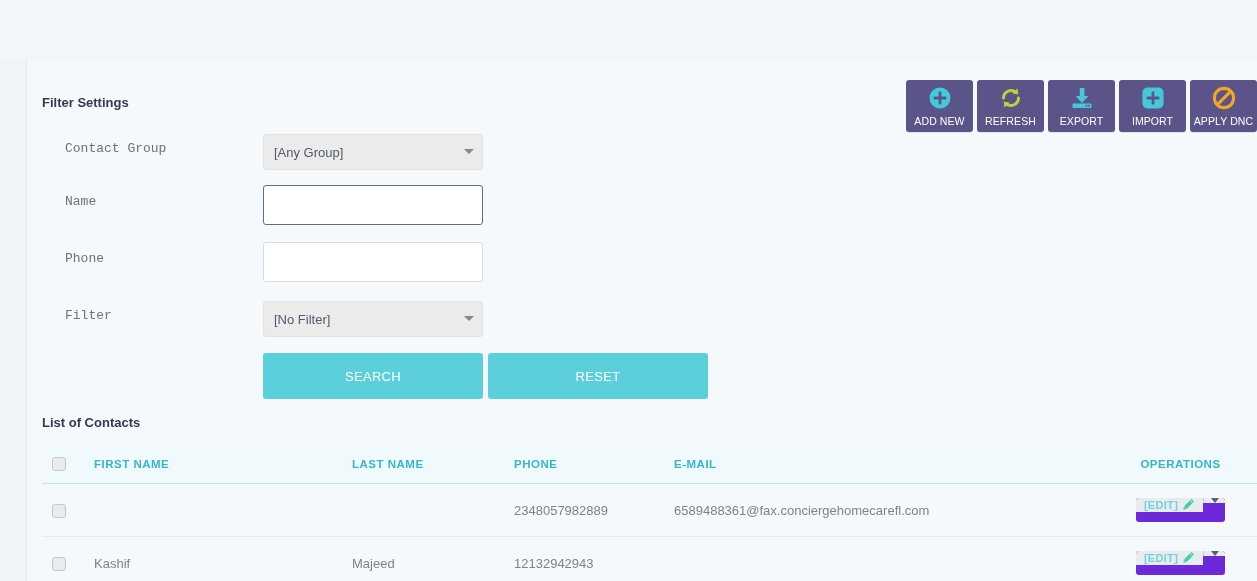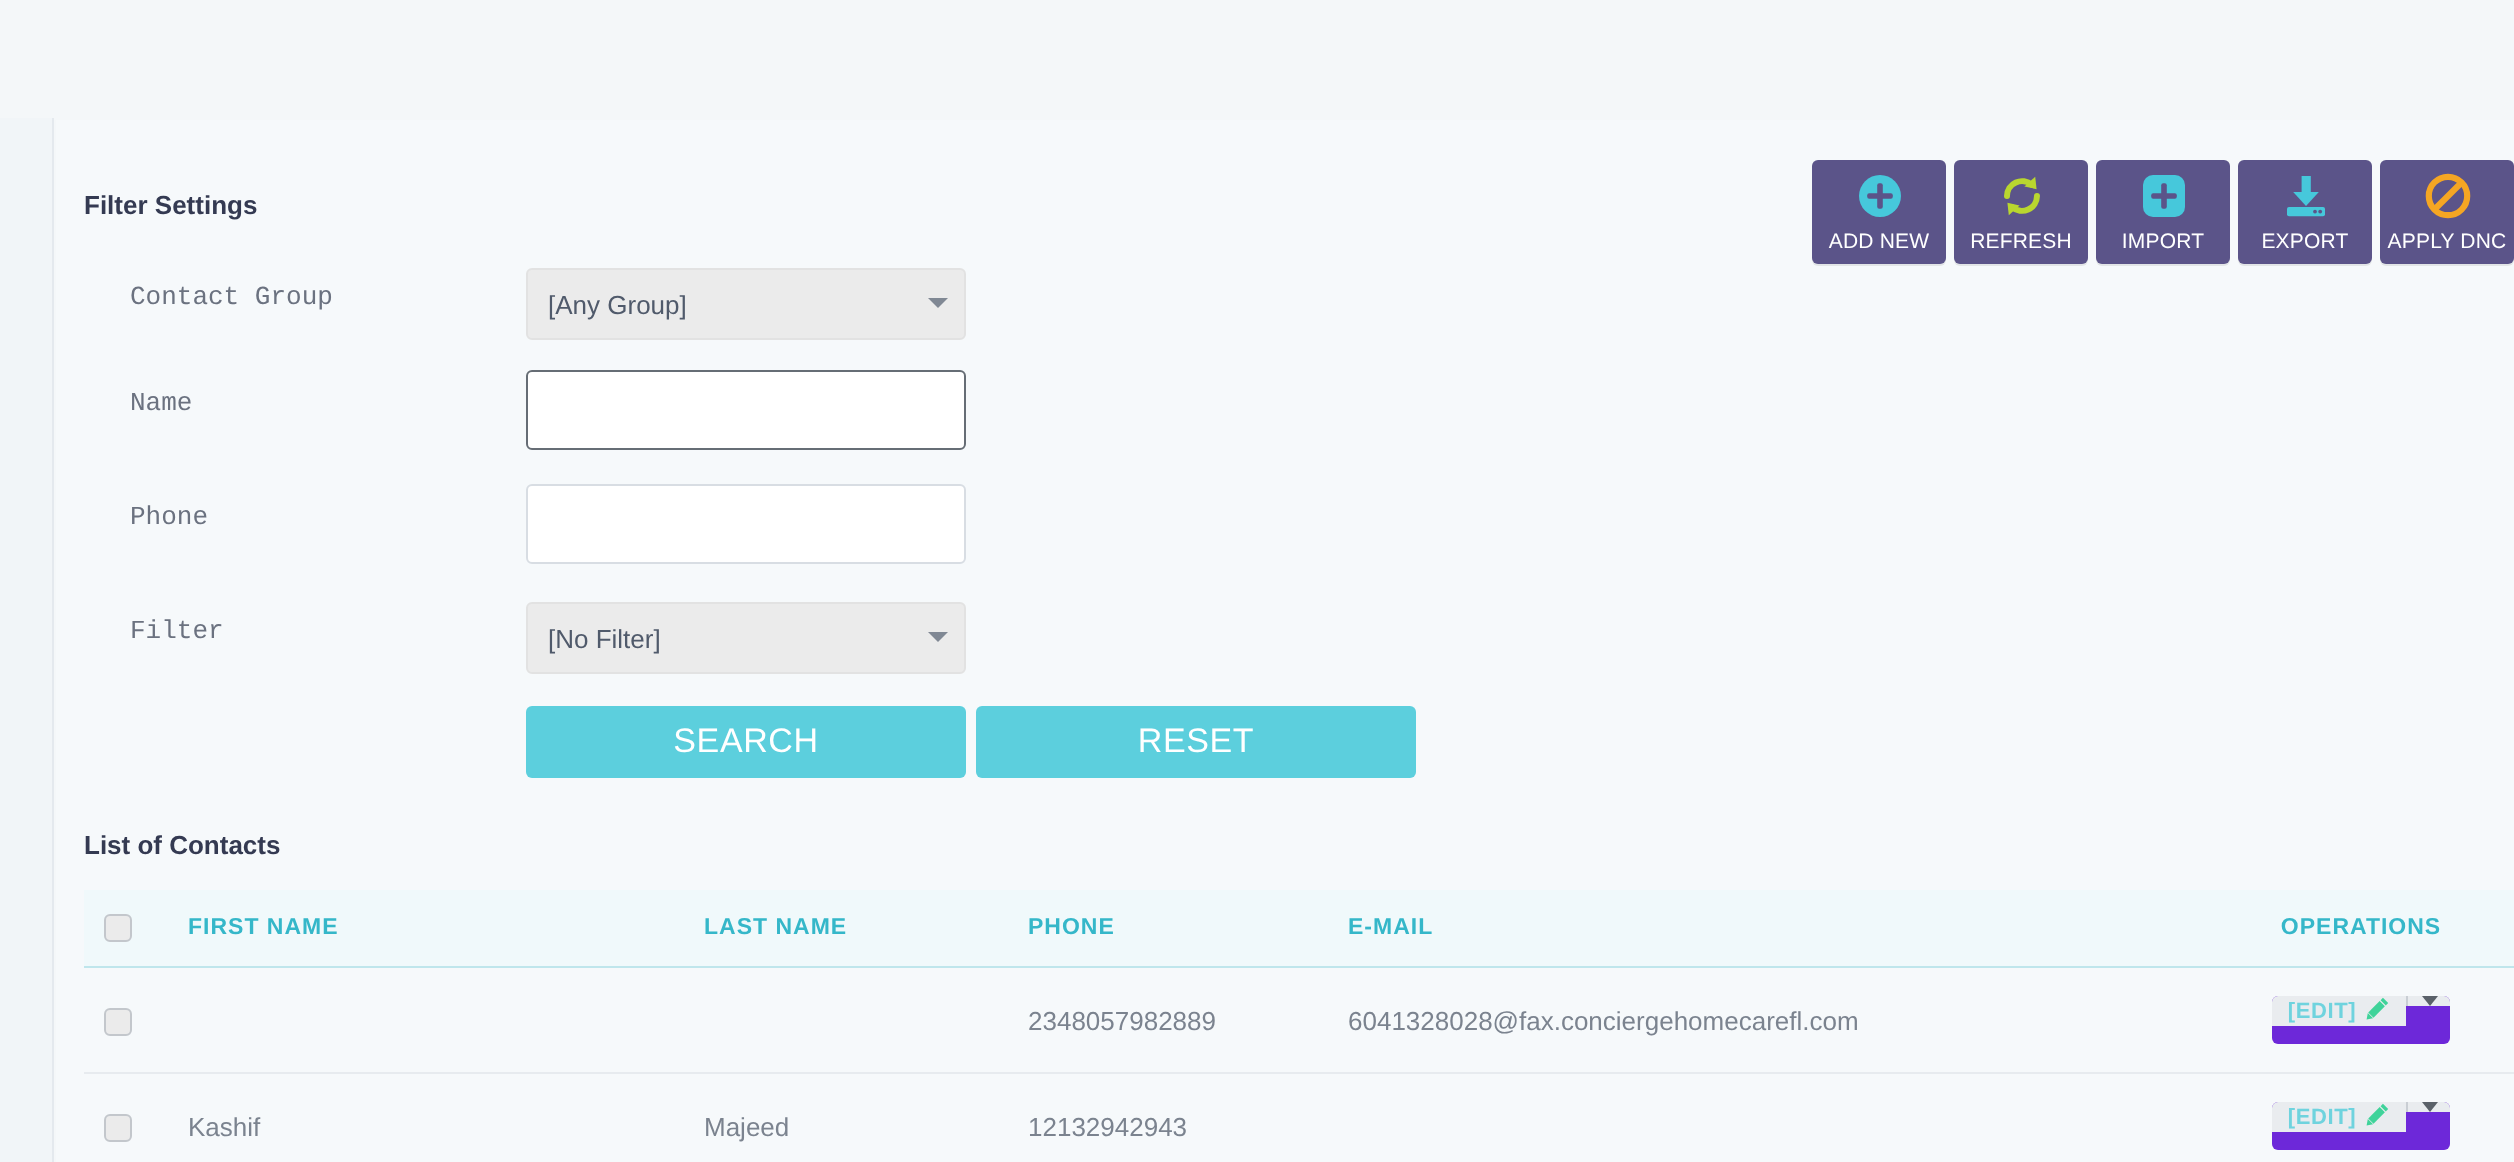--- a/index.html
+++ b/index.html
@@ -146,26 +146,26 @@
     padding: 0 10px;
     font-size: 13px;
     color: #444;
     font-family: "Liberation Sans", sans-serif;
   }
   input.txt.focused {
     border: 1px solid #666d75;
   }
 
   .btn-cyan {
-    height: 36px;
+    height: 46px;
     background: #5ccfdd;
     border: none;
     border-radius: 3px;
     color: #ffffff;
-    font-size: 17px;
+    font-size: 13px;
     letter-spacing: .3px;
     cursor: pointer;
     font-family: "Liberation Sans", sans-serif;
   }
   #search-btn { position: absolute; left: 235px; top: 293px; width: 220px; }
   #reset-btn  { position: absolute; left: 460px; top: 293px; width: 220px; }
 
   
   .tbl {
     position: absolute;
@@ -272,44 +272,44 @@
       <div class="tbtn">
         <span class="ticon">
           <svg width="24" height="24" viewBox="0 0 24 24">
             <path d="M4.5 12a7.5 7.5 0 0 1 12.4-5.6" stroke="#b9d62f" stroke-width="3" fill="none" stroke-linecap="round"></path>
             <polygon points="18.6,2.4 19.3,8.6 13.2,7.2" fill="#b9d62f"></polygon>
             <path d="M19.5 12a7.5 7.5 0 0 1-12.4 5.6" stroke="#b9d62f" stroke-width="3" fill="none" stroke-linecap="round"></path>
             <polygon points="5.4,21.6 4.7,15.4 10.8,16.8" fill="#b9d62f"></polygon>
           </svg>
         </span>
         <span class="tlabel">REFRESH</span>
-      </div>
-
-      <div class="tbtn">
-        <span class="ticon">
-          <svg width="24" height="24" viewBox="0 0 24 24">
-            <rect x="1.5" y="1.5" width="21" height="21" rx="5" fill="#46c8db"></rect>
-            <rect x="10.6" y="5.6" width="2.8" height="12.8" rx="1" fill="#5b5489"></rect>
-            <rect x="5.6" y="10.6" width="12.8" height="2.8" rx="1" fill="#5b5489"></rect>
-          </svg>
-        </span>
-        <span class="tlabel">IMPORT</span>
       </div>
 
       <div class="tbtn">
         <span class="ticon">
           <svg width="24" height="24" viewBox="0 0 24 24">
             <rect x="9.8" y="2" width="4.6" height="9" fill="#46c8db"></rect>
             <polygon points="5.6,10 18.4,10 12,17" fill="#46c8db"></polygon>
             <rect x="2.5" y="17.5" width="19" height="4.6" rx="1" fill="#46c8db"></rect>
             <circle cx="16.5" cy="19.8" r="0.95" fill="#5b5489"></circle>
             <circle cx="19.1" cy="19.8" r="0.95" fill="#5b5489"></circle>
           </svg>
         </span>
         <span class="tlabel">EXPORT</span>
+      </div>
+
+      <div class="tbtn">
+        <span class="ticon">
+          <svg width="24" height="24" viewBox="0 0 24 24">
+            <rect x="1.5" y="1.5" width="21" height="21" rx="5" fill="#46c8db"></rect>
+            <rect x="10.6" y="5.6" width="2.8" height="12.8" rx="1" fill="#5b5489"></rect>
+            <rect x="5.6" y="10.6" width="12.8" height="2.8" rx="1" fill="#5b5489"></rect>
+          </svg>
+        </span>
+        <span class="tlabel">IMPORT</span>
       </div>
 
       <div class="tbtn">
         <span class="ticon">
           <svg width="24" height="24" viewBox="0 0 24 24">
             <circle cx="12" cy="12" r="9.6" fill="none" stroke="#f5a623" stroke-width="3.1"></circle>
             <line x1="5.6" y1="18.4" x2="18.4" y2="5.6" stroke="#f5a623" stroke-width="3.1"></line>
           </svg>
         </span>
         <span class="tlabel">APPLY DNC</span>
@@ -377,21 +377,21 @@
       </thead>
       <tbody>
 
         <tr>
           <td class="col-chk">
             <span class="cbx"></span>
           </td>
           <td class="col-fn"></td>
           <td class="col-ln"></td>
           <td class="col-ph">2348057982889</td>
-          <td class="col-em">6041328028@fax.conciergehomecarefl.com</td>
+          <td class="col-em">6589488361@fax.conciergehomecarefl.com</td>
           <td class="col-op">
             <div class="opwrap">
               <div class="editgrp">
                 <div class="editbtn">
                   <span>[EDIT]</span>
                   <span>
                     <svg width="12" height="12" viewBox="0 0 16 16">
                       <path d="M11.3 1.2l3.5 3.5-1.6 1.6-3.5-3.5z" fill="#3fd39a"></path>
                       <path d="M9.1 3.4l3.5 3.5-7.6 7.6-3.5-3.5z" fill="#3fd39a"></path>
                       <path d="M1.2 11.3L0.4 15.6 4.7 14.8z" fill="#3fd39a"></path>

